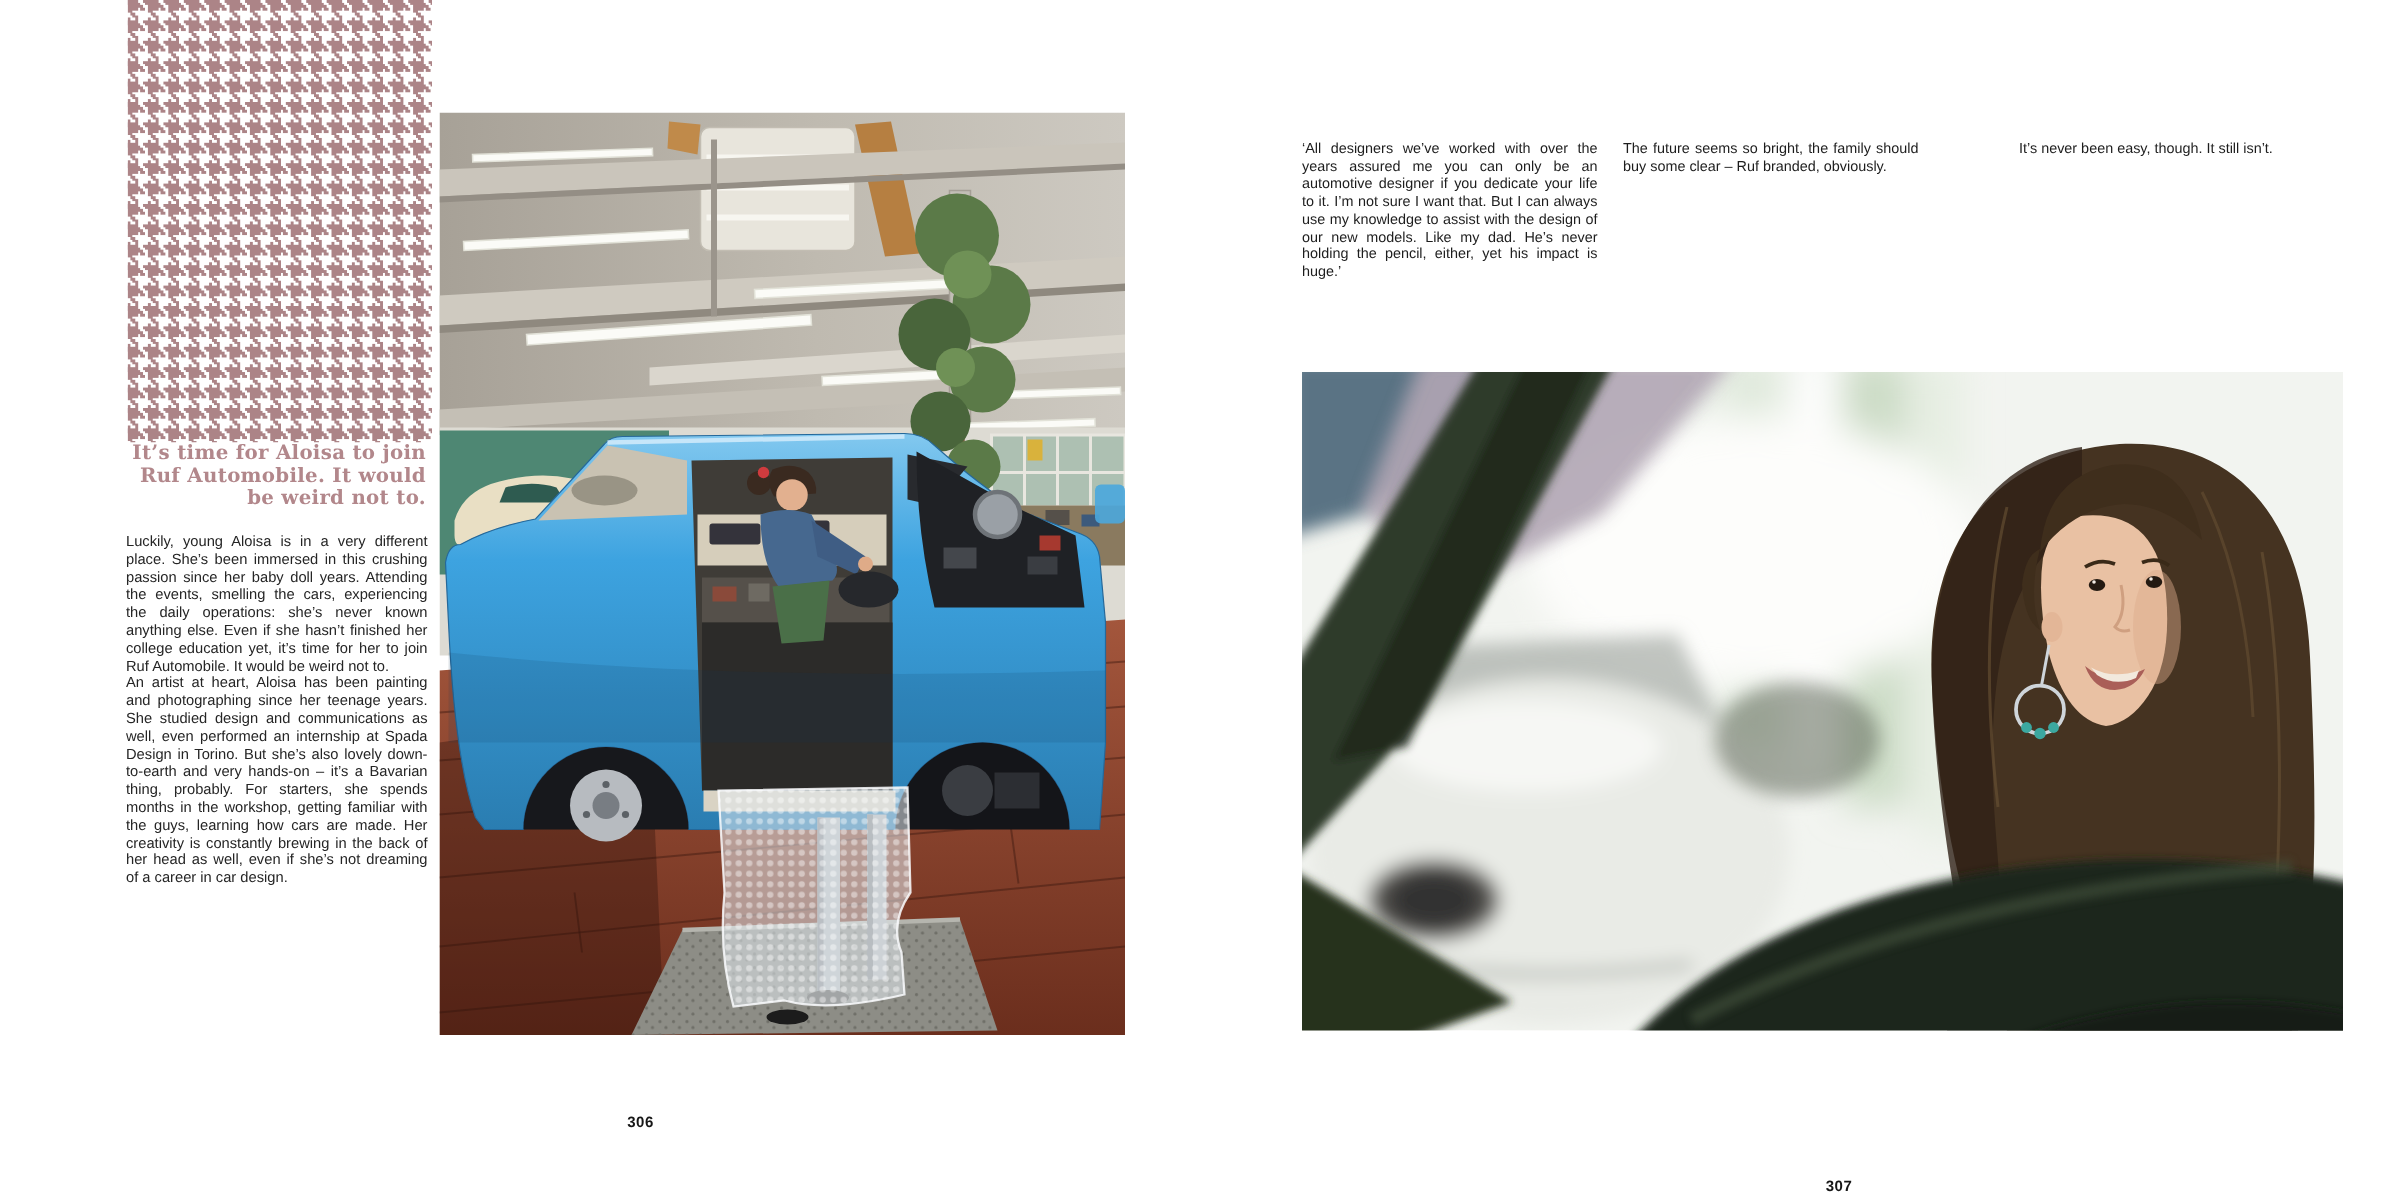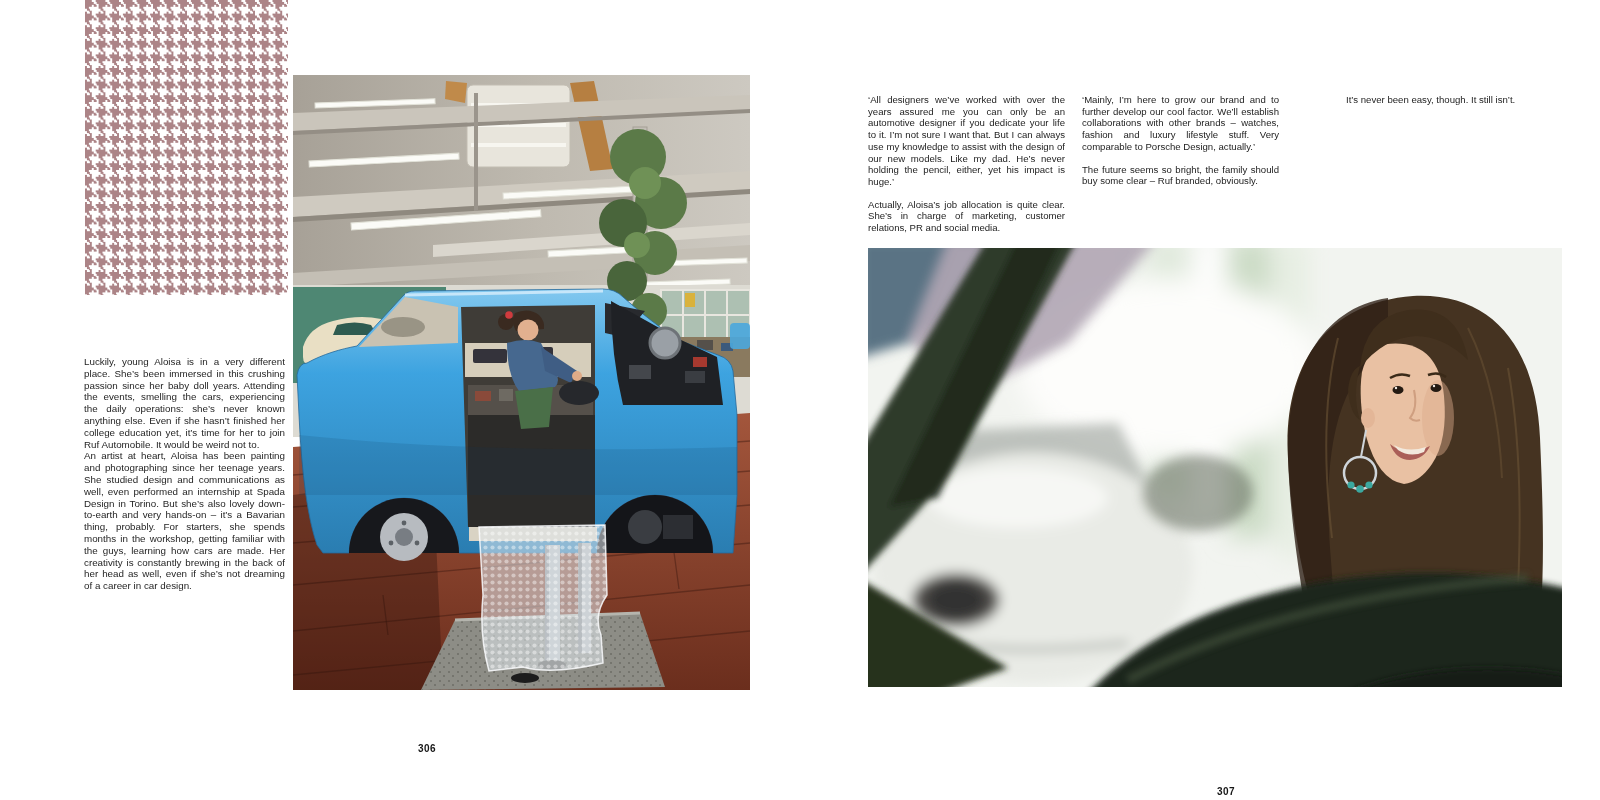--- a/index.html
+++ b/index.html
@@ -35,20 +35,25 @@
       <pattern id="hs" width="13.6" height="13.6" patternUnits="userSpaceOnUse">
         <g transform="scale(1.7)" fill="#ac8487" shape-rendering="crispEdges">
           <path d="M0 0h4v1H0zM6 0h2v1H6zM0 1h5v1H0zM7 1h1v1H7zM0 2h6v1H0zM0 3h4v1H0zM5 3h2v1H5zM0 4h2v1H0zM1 5h2v1H1zM2 6h2v1H2zM0 7h1v1H0zM3 7h1v1H3z"></path>
         </g>
       </pattern>
     </defs>
     <rect width="203" height="295" fill="#ffffff"></rect>
     <rect width="203" height="295" fill="url(#hs)"></rect>
   </svg>
 
+  <div class="pullquote">
+    <div>It’s time for Aloisa to join</div>
+    <div>Ruf Automobile. It would</div>
+    <div>be weird not to.</div>
+  </div>
 
   <div class="bodycopy">
     <p>Luckily, young Aloisa is in a very different place. She’s been immersed in this crushing passion since her baby doll years. Attending the events, smelling the cars, experiencing the daily operations: she’s never known anything else. Even if she hasn’t finished her college education yet, it’s time for her to join Ruf Automobile. It would be weird not to.</p>
     <p>An artist at heart, Aloisa has been painting and photographing since her teenage years. She studied design and communications as well, even performed an internship at Spada Design in Torino. But she’s also lovely down-to-earth and very hands-on – it’s a Bavarian thing, probably. For starters, she spends months in the workshop, getting familiar with the guys, learning how cars are made. Her creativity is constantly brewing in the back of her head as well, even if she’s not dreaming of a career in car design.</p>
   </div>
 
   <svg class="photo photo-left" viewBox="0 0 457 615" xmlns="http://www.w3.org/2000/svg" preserveAspectRatio="none">
     <defs>
       <linearGradient id="ceil" x1="0" y1="0" x2="1" y2="0">
         <stop offset="0" stop-color="#a7a197"></stop>
@@ -209,24 +214,22 @@
       <ellipse cx="259" cy="590" rx="14" ry="5" fill="#55534e"></ellipse>
       <path d="M186 452 L312 450 L314 520 Q300 540 308 560 L310 588 Q260 600 230 592 L196 596 Q186 560 190 520 Z" fill="rgba(225,233,238,0.55)" stroke="rgba(250,252,254,0.85)" stroke-width="1.5"></path>
       <path d="M186 452 L312 450 L314 520 Q300 540 308 560 L310 588 Q260 600 230 592 L196 596 Q186 560 190 520 Z" fill="url(#bub)" opacity=".85"></path>
       <ellipse cx="232" cy="603" rx="14" ry="5" fill="#1c1c1c"></ellipse>
       <rect x="437" y="248" width="20" height="26" rx="4" fill="#4aa7dd" opacity=".9"></rect>
     </g>
   </svg>
 
   <div class="col col1">
     <p class="q">‘All designers we’ve worked with over the years assured me you can only be an automotive designer if you dedicate your life to it. I’m not sure I want that. But I can always use my knowledge to assist with the design of our new models. Like my dad. He’s never holding the pencil, either, yet his impact is huge.’</p>
-    <p>Actually, Aloisa’s job allocation is quite clear. She’s in charge of marketing, customer relations, PR and social media.</p>
   </div>
   <div class="col col2">
-    <p class="q">‘Mainly, I’m here to grow our brand and to further develop our cool factor. We’ll establish collaborations with other brands – watches, fashion and luxury lifestyle stuff. Very comparable to Porsche Design, actually.’</p>
     <p>The future seems so bright, the family should buy some clear – Ruf branded, obviously.</p>
   </div>
   <div class="col col3">
     <p>It’s never been easy, though. It still isn’t.</p>
   </div>
 
   <svg class="photo photo-right" viewBox="0 0 694 439" xmlns="http://www.w3.org/2000/svg" preserveAspectRatio="none">
     <defs>
       <filter id="b3" x="-30%" y="-30%" width="160%" height="160%">
           <feGaussianBlur stdDeviation="3"></feGaussianBlur>

